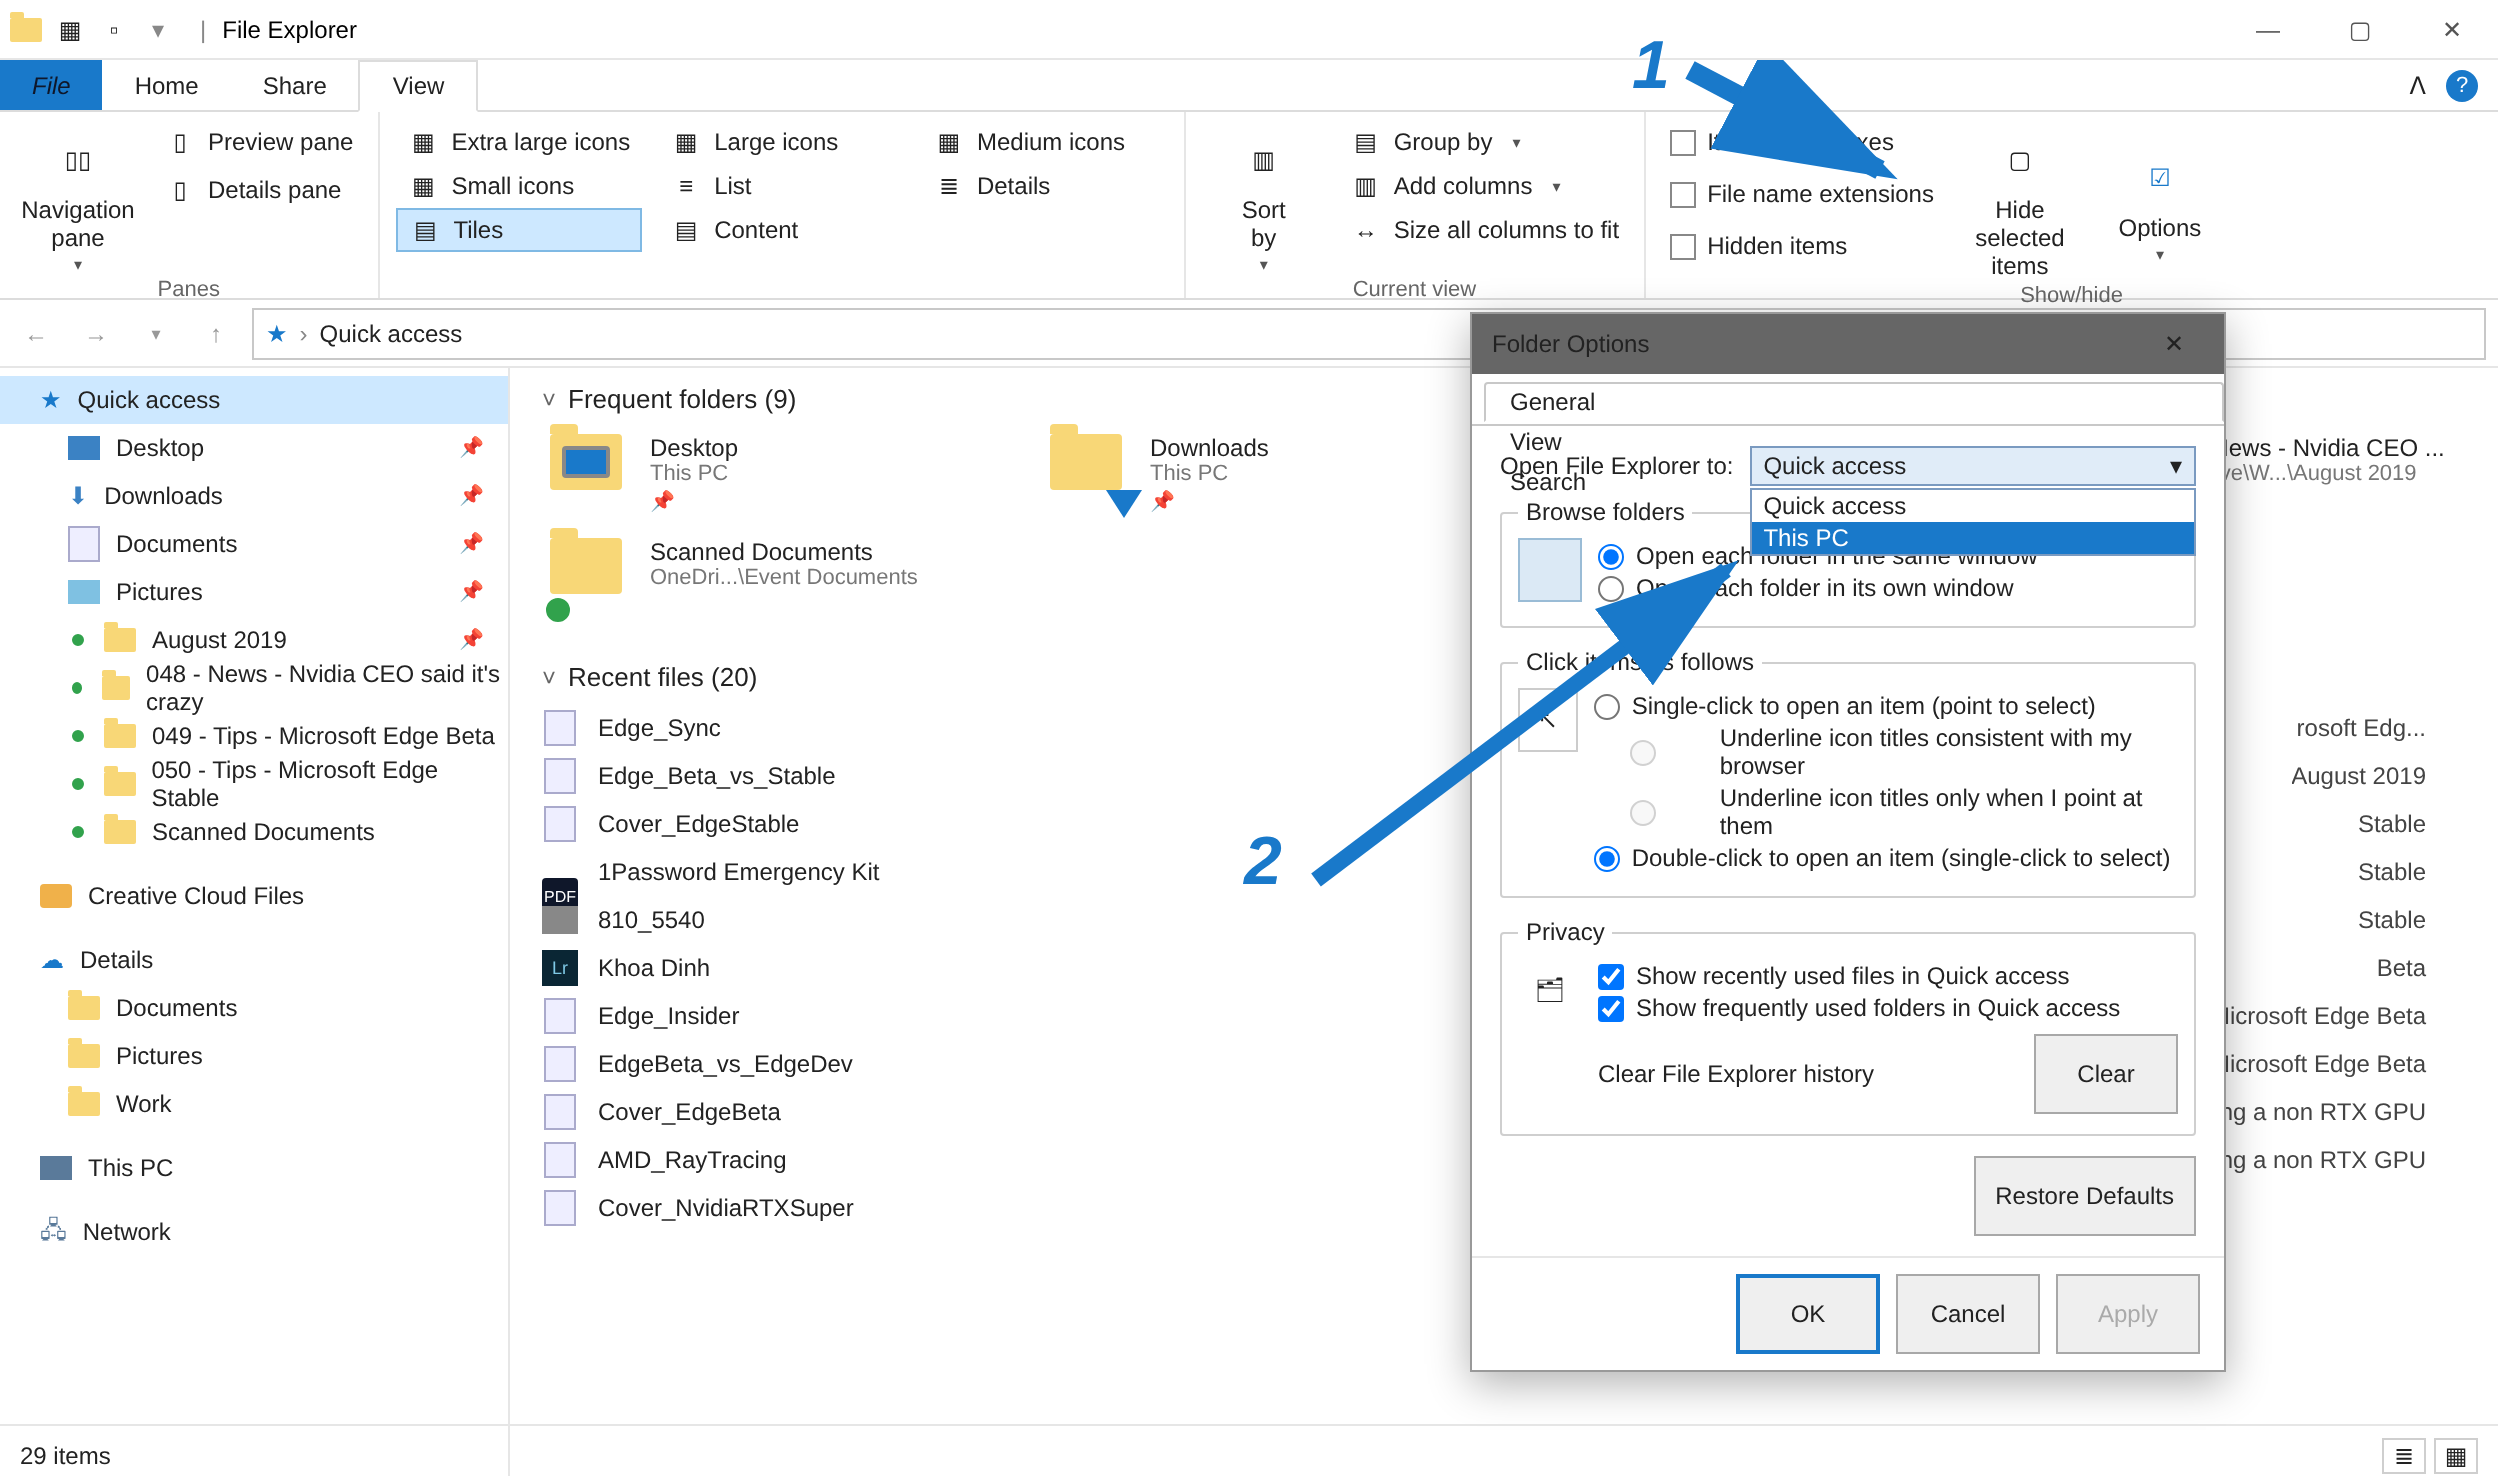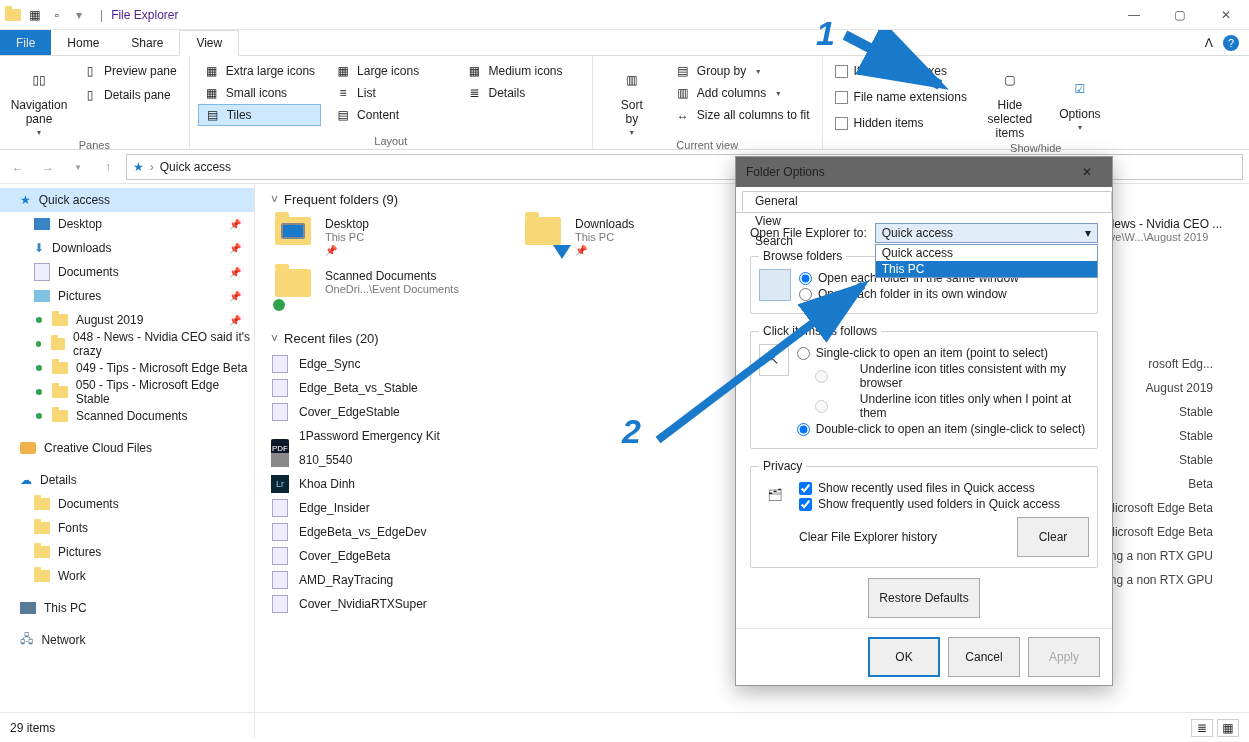--- a/index.html
+++ b/index.html
@@ -3,28 +3,28 @@
 <meta charset="utf-8">
 <style>
 * { margin: 0; padding: 0; box-sizing: border-box; font-family: "Segoe UI", Tahoma, sans-serif; font-size: 12px; color: #222; }
 body { background: #fff; width: 1249px; height: 742px; position: relative; overflow: hidden; }
 
 
 .titlebar { display: flex; align-items: center; height: 30px; background: #fff; border-bottom: 1px solid #e6e6e6; }
 .titlebar .qat { display: flex; align-items: center; gap: 4px; padding: 0 4px; }
 .titlebar .qat .ic { width: 18px; height: 18px; display: flex; align-items: center; justify-content: center; }
 .titlebar .pipe { color: #888; margin: 0 8px; }
-.titlebar .title { color: #4c1d95; }
+.titlebar .title { color: #000000; }
 .titlebar .winbtns { margin-left: auto; display: flex; }
 .titlebar .winbtns div { width: 46px; height: 30px; display: flex; align-items: center; justify-content: center; color: #555; }
 
 
 .ribbon-tabs { display: flex; height: 26px; border-bottom: 1px solid #dcdcdc; }
 .ribbon-tabs .tab { padding: 0 16px; display: flex; align-items: center; cursor: default; }
-.ribbon-tabs .file-tab { background: #1979ca; color: #e5e5e5; }
+.ribbon-tabs .file-tab { background: #1979ca; color: #0f172a; font-style: italic; }
 .ribbon-tabs .tab.active { border: 1px solid #dcdcdc; border-bottom: 1px solid #fff; margin-bottom: -1px; background: #fff; }
 .ribbon-tabs .collapse-help { margin-left: auto; display: flex; align-items: center; gap: 10px; padding-right: 10px; color: #555; }
 
 
 .ribbon-body { display: flex; height: 94px; border-bottom: 1px solid #dcdcdc; }
 .ribbon-group { border-right: 1px solid #e6e6e6; padding: 4px 8px 2px 8px; display: flex; flex-direction: column; }
 .ribbon-group .controls { flex: 1; display: flex; gap: 8px; }
 .ribbon-group .label { text-align: center; color: #666; font-size: 11px; margin-top: 2px; }
 
 .bigbtn { display: flex; flex-direction: column; align-items: center; justify-content: center; width: 62px; text-align: center; gap: 2px; padding-top: 4px; }
@@ -202,21 +202,20 @@
         <div class="smallbtn sel">
             <span class="ic">▤</span>
             <span>Tiles</span>
           </div>
         <div class="smallbtn">
             <span class="ic">▤</span>
             <span>Content</span>
           </div>
       </div>
     </div>
-    <div class="label">Layout</div>
   </div>
 
   <div class="ribbon-group">
     <div class="controls">
       <div class="bigbtn">
         <span class="ic">▥</span>
         <span style="white-space:pre-line;">Sort
 by</span>
         <span style="font-size:8px;color:#555;">▾</span>
       </div>
@@ -347,24 +346,20 @@
     <div class="item">
         <span style="color:#1979ca;">☁</span>
         <span>Details</span>
       </div>
     <div class="item depth1">
         <span class="ic-folder"></span>
         <span>Documents</span>
       </div>
     <div class="item depth1">
         <span class="ic-folder"></span>
-        <span>Fonts</span>
-      </div>
-    <div class="item depth1">
-        <span class="ic-folder"></span>
         <span>Pictures</span>
       </div>
     <div class="item depth1">
         <span class="ic-folder"></span>
         <span>Work</span>
       </div>
 
     <div style="height:8px;"></div>
     <div class="item">
         <span style="width:16px;height:12px;background:#5a7a9a;display:inline-block;"></span>
@@ -604,21 +599,21 @@
               <span>Show frequently used folders in Quick access</span>
             </label>
           <div style="display:flex;align-items:center;margin-top:6px;">
             <span>Clear File Explorer history</span>
             <button class="btn" style="margin-left:auto;">Clear</button>
           </div>
         </div>
       </div>
     </fieldset>
 
-    <div style="display:flex;justify-content:center;margin-top:6px;">
+    <div style="display:flex;justify-content:flex-end;margin-top:6px;">
       <button class="btn">Restore Defaults</button>
     </div>
   </div>
   <div class="btnrow">
     <button class="btn default">OK</button>
     <button class="btn">Cancel</button>
     <button class="btn disabled">Apply</button>
   </div>
 </div>
 

